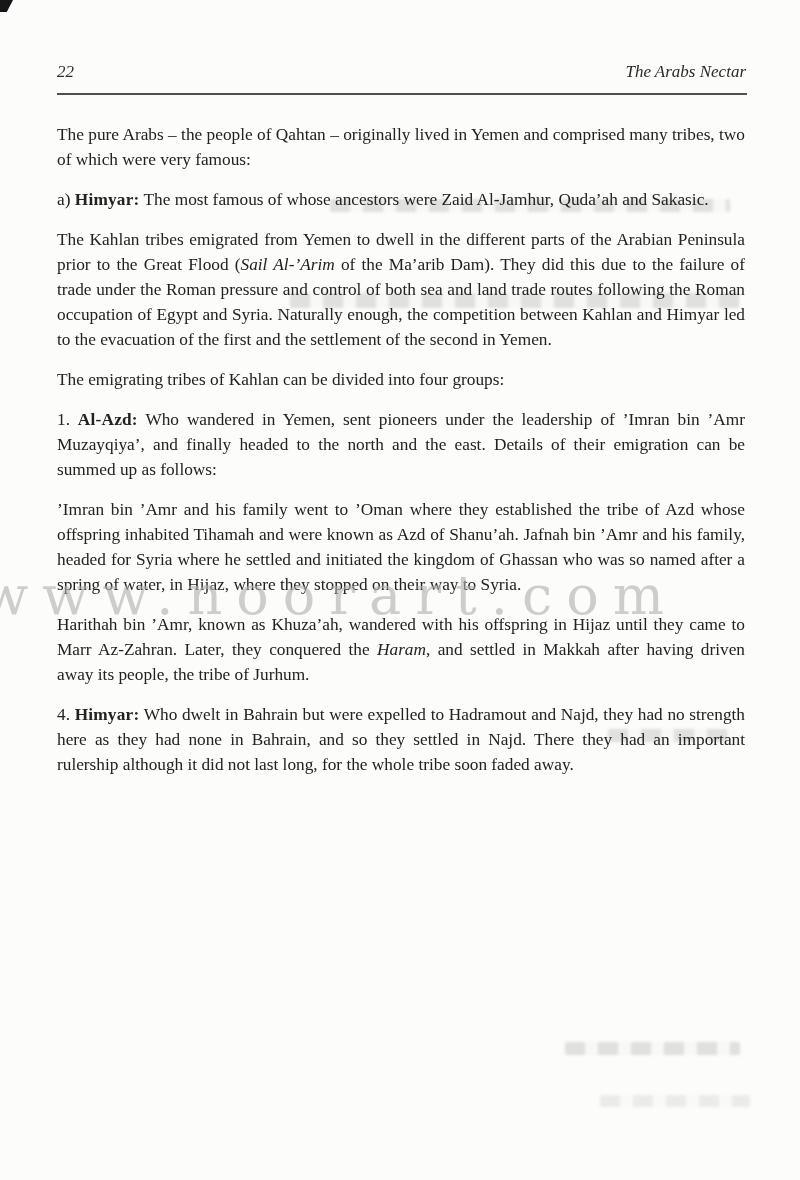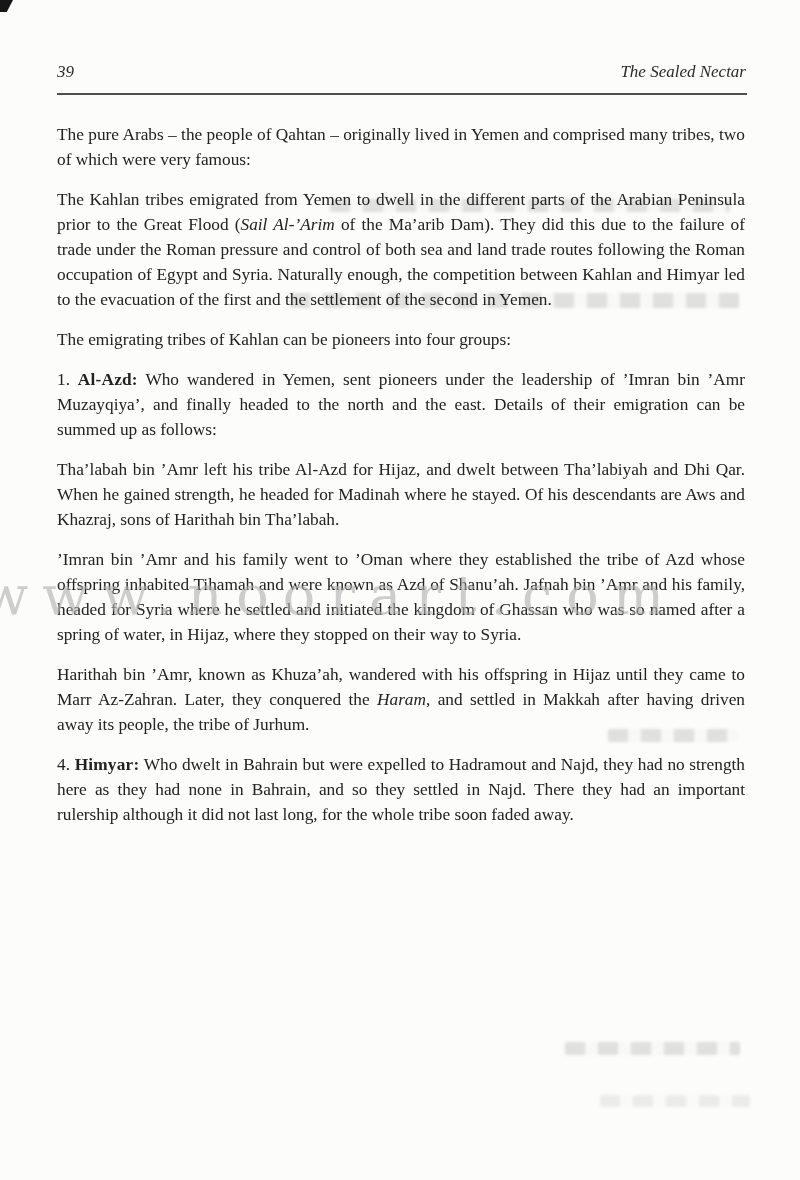--- a/index.html
+++ b/index.html
@@ -82,38 +82,38 @@
 
   <div class="corner-mark"></div>
 
   <div class="ghost ghost-1"></div>
   <div class="ghost ghost-2"></div>
   <div class="ghost ghost-3"></div>
   <div class="ghost ghost-4"></div>
   <div class="ghost ghost-5"></div>
 
   <div class="header">
-    <span>39</span>
-    <span>The Sealed Nectar</span>
+    <span>22</span>
+    <span>The Arabs Nectar</span>
   </div>
   <hr class="header-rule">
 
   <div class="content">
 
     <p><span>The pure Arabs – the people of Qahtan – originally lived in Yemen and comprised many tribes, two of which were very famous:</span></p>
 
+    <p><span>a) </span><b>Himyar:</b><span> The most famous of whose ancestors were Zaid Al-Jamhur, Quda’ah and Sakasic.</span></p>
 
 
     <p><span>The Kahlan tribes emigrated from Yemen to dwell in the different parts of the Arabian Peninsula prior to the Great Flood (</span><i>Sail Al-’Arim</i><span> of the Ma’arib Dam). They did this due to the failure of trade under the Roman pressure and control of both sea and land trade routes following the Roman occupation of Egypt and Syria. Naturally enough, the competition between Kahlan and Himyar led to the evacuation of the first and the settlement of the second in Yemen.</span></p>
 
-    <p><span>The emigrating tribes of Kahlan can be pioneers into four groups:</span></p>
+    <p><span>The emigrating tribes of Kahlan can be divided into four groups:</span></p>
 
     <p><span>1. </span><b>Al-Azd:</b><span> Who wandered in Yemen, sent pioneers under the leadership of ’Imran bin ’Amr Muzayqiya’, and finally headed to the north and the east. Details of their emigration can be summed up as follows:</span></p>
 
-    <p><span>Tha’labah bin ’Amr left his tribe Al-Azd for Hijaz, and dwelt between Tha’labiyah and Dhi Qar. When he gained strength, he headed for Madinah where he stayed. Of his descendants are Aws and Khazraj, sons of Harithah bin Tha’labah.</span></p>
 
     <p><span>’Imran bin ’Amr and his family went to ’Oman where they established the tribe of Azd whose offspring inhabited Tihamah and were known as Azd of Shanu’ah. Jafnah bin ’Amr and his family, headed for Syria where he settled and initiated the kingdom of Ghassan who was so named after a spring of water, in Hijaz, where they stopped on their way to Syria.</span></p>
 
     <p><span>Harithah bin ’Amr, known as Khuza’ah, wandered with his offspring in Hijaz until they came to Marr Az-Zahran. Later, they conquered the </span><i>Haram</i><span>, and settled in Makkah after having driven away its people, the tribe of Jurhum.</span></p>
 
 
 
     <p><span>4. </span><b>Himyar:</b><span> Who dwelt in Bahrain but were expelled to Hadramout and Najd, they had no strength here as they had none in Bahrain, and so they settled in Najd. There they had an important rulership although it did not last long, for the whole tribe soon faded away.</span></p>
 
   </div>

